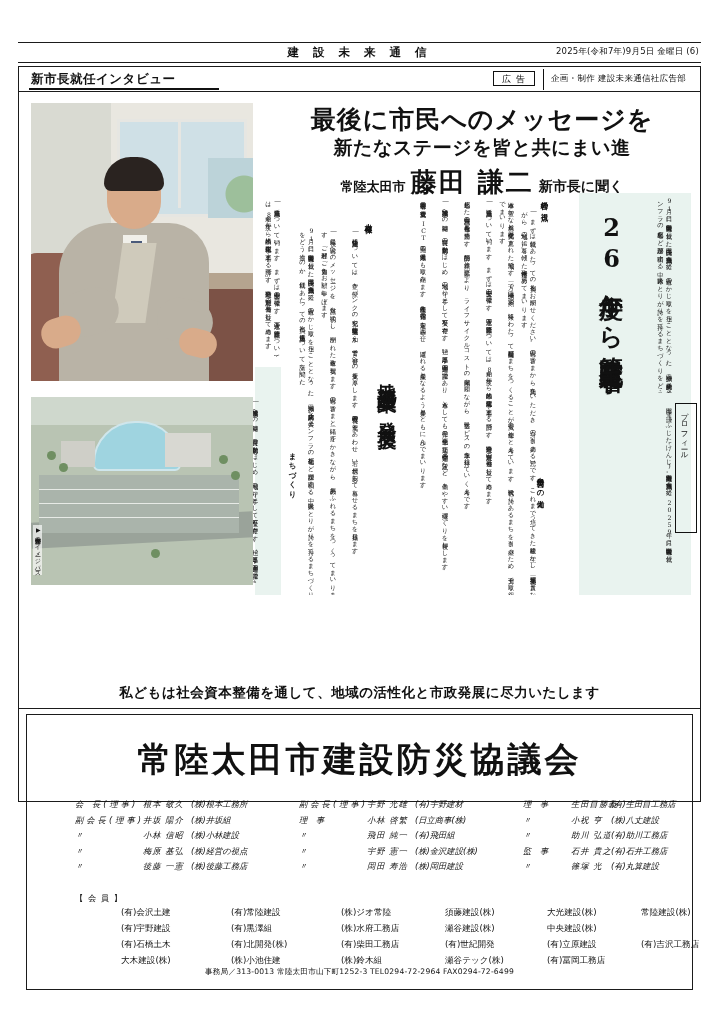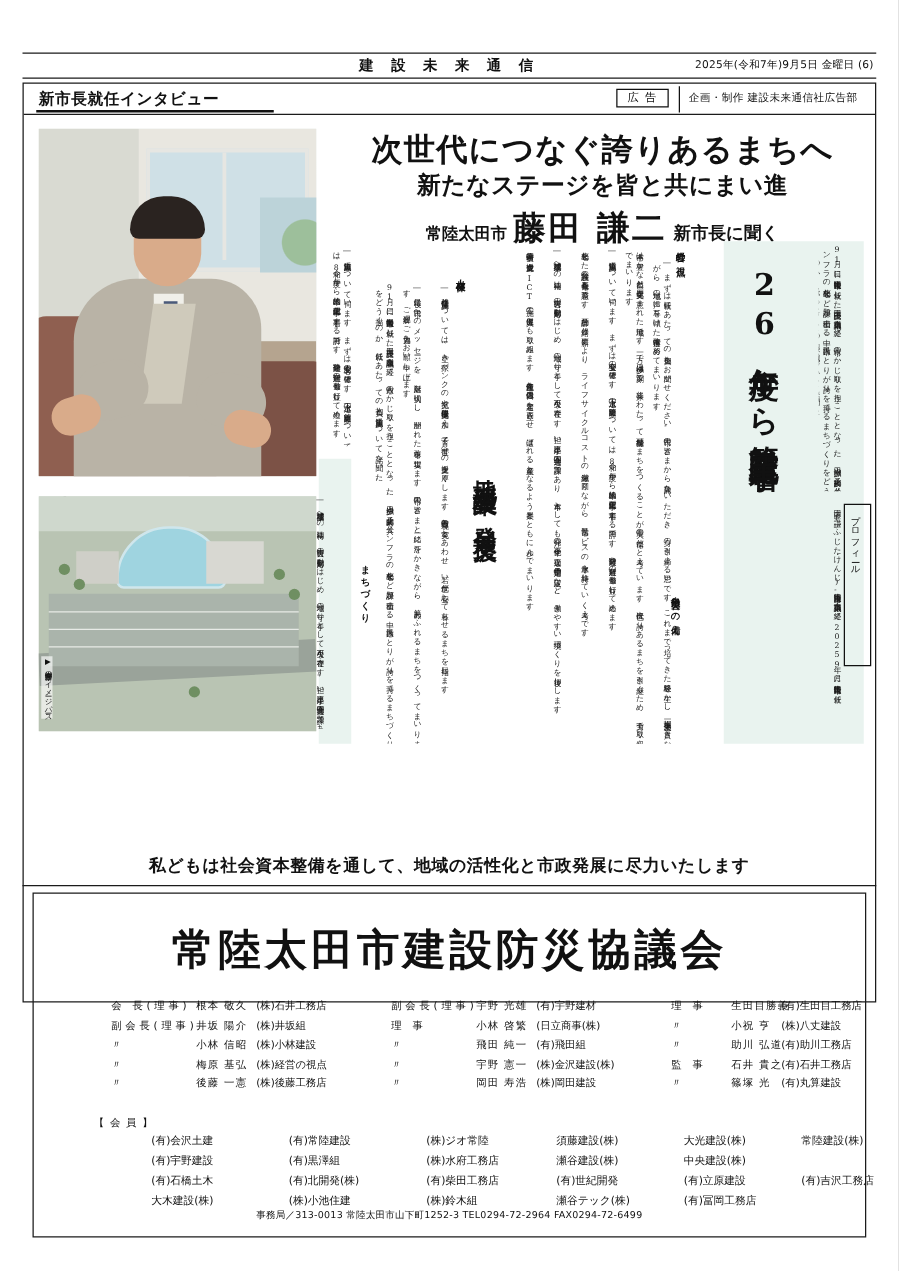--- a/index.html
+++ b/index.html
@@ -134,21 +134,21 @@
     letter-spacing:.5px;
   }
   .slogan-line{position:absolute;left:0;top:694px;width:683px;height:1px;background:#1b1b1b;}
 
   
   .council{position:absolute;left:8px;top:700px;width:667px;height:276px;border:1.2px solid #1b1b1b;box-sizing:border-box;}
   .council .name{
     position:absolute;left:0;right:0;top:22px;text-align:center;font-weight:bold;
     font-family:"DejaVu Serif","Liberation Serif",serif;font-size:34px;letter-spacing:3px;color:#111;
   }
-  .officers{position:absolute;left:62px;top:84px;width:570px;}
+  .officers{position:absolute;left:48px;top:84px;width:570px;font-style:italic;}
   .orow{position:relative;height:15.5px;font-size:8.3px;color:#111;white-space:nowrap;}
   .orow .c1{position:absolute;left:0;width:66px;letter-spacing:3px;}
   .orow .c2{position:absolute;left:68px;width:46px;letter-spacing:1px;}
   .orow .c3{position:absolute;left:116px;width:104px;}
   .orow .c4{position:absolute;left:224px;width:66px;letter-spacing:3px;}
   .orow .c5{position:absolute;left:292px;width:46px;letter-spacing:1px;}
   .orow .c6{position:absolute;left:340px;width:104px;}
   .orow .c7{position:absolute;left:448px;width:46px;letter-spacing:3px;}
   .orow .c8{position:absolute;left:496px;width:40px;letter-spacing:1px;}
   .orow .c9{position:absolute;left:536px;width:110px;}
@@ -200,21 +200,21 @@
         <div class="tie"></div>
         <div class="lapel"></div>
         <div class="arm1"></div>
         <div class="arm2"></div>
         <div class="hand1"></div>
         <div class="hand2"></div>
         <div class="head"></div>
         <div class="hair"></div>
       </div>
 
-      <div class="hl1">次世代につなぐ誇りあるまちへ</div>
+      <div class="hl1">最後に市民へのメッセージを</div>
       <div class="hl2">新たなステージを皆と共にまい進</div>
       <div class="hl3">
         <span class="small">常陸太田市</span>
         <span class="big">藤田 謙二</span>
         <span class="mid">新市長に聞く</span>
       </div>
 
       <div class="tint" style="left:560px;top:126px;width:112px;height:402px;"></div>
       <div class="tint" style="left:236px;top:300px;width:26px;height:228px;"></div>
 
@@ -273,21 +273,21 @@
     <div class="slogan">私どもは社会資本整備を通して、地域の活性化と市政発展に尽力いたします</div>
     <div class="slogan-line"></div>
 
     <div class="council">
       <div class="name">常陸太田市建設防災協議会</div>
 
       <div class="officers">
         <div class="orow">
           <span class="c1">会 長(理事)</span>
           <span class="c2">根本 敬久</span>
-          <span class="c3">(株)石井工務店</span>
+          <span class="c3">(株)根本工務所</span>
           <span class="c4">副会長(理事)</span>
           <span class="c5">宇野 光雄</span>
           <span class="c6">(有)宇野建材</span>
           <span class="c7">理 事</span>
           <span class="c8">生田目勝義</span>
           <span class="c9">(有)生田目工務店</span>
         </div>
         <div class="orow">
           <span class="c1">副会長(理事)</span>
           <span class="c2">井坂 陽介</span>

